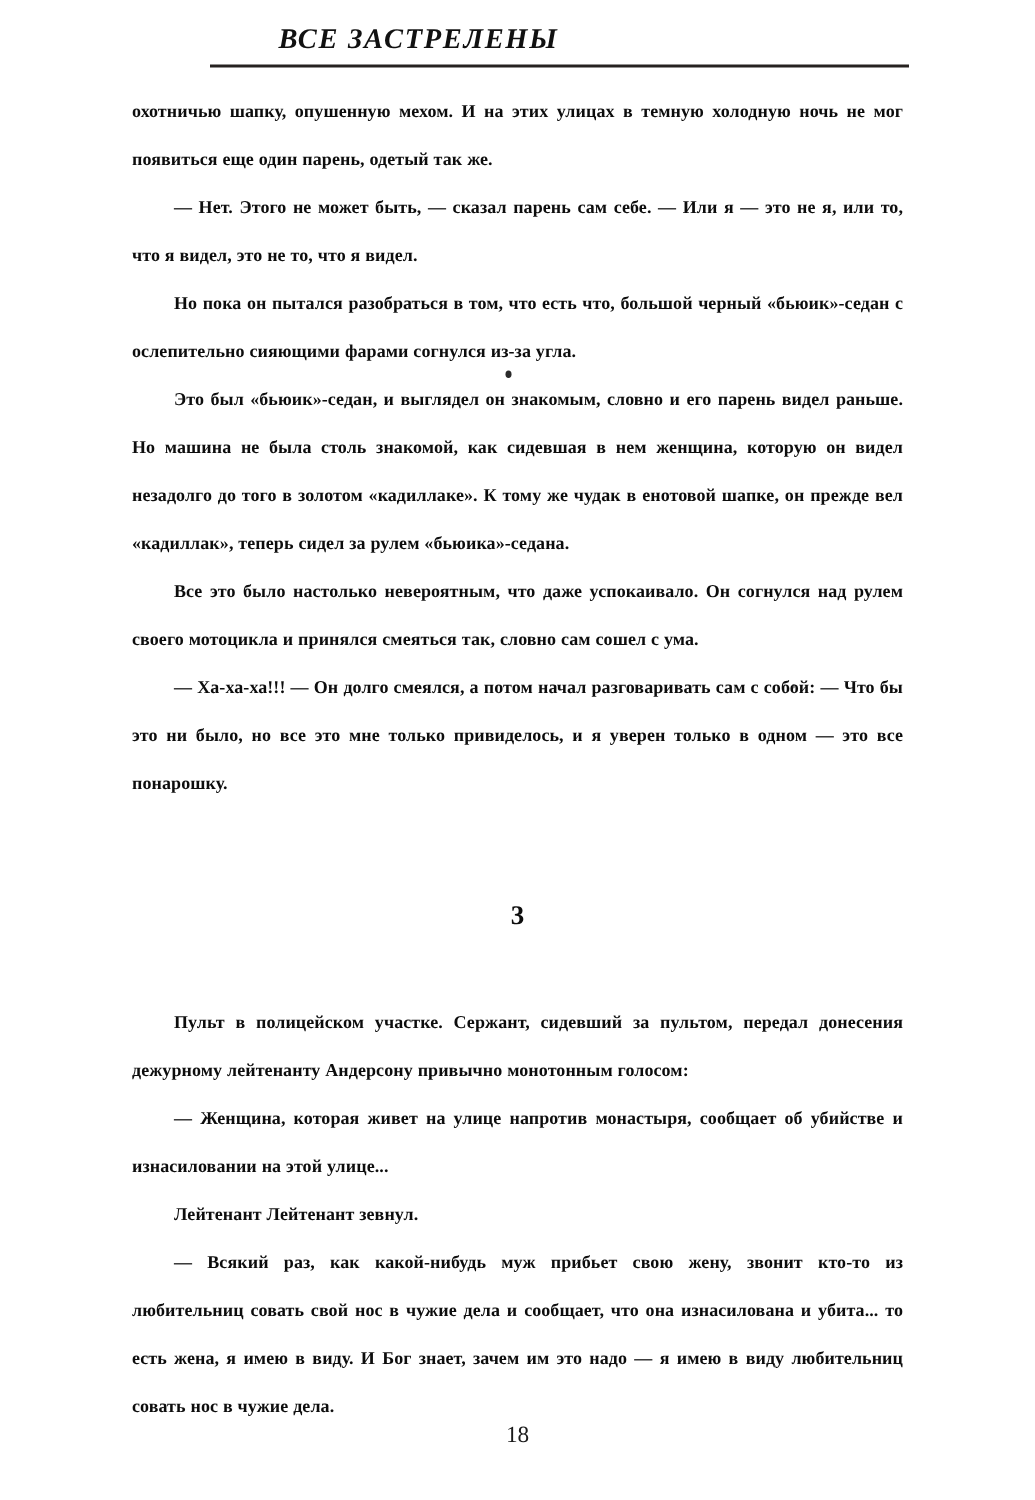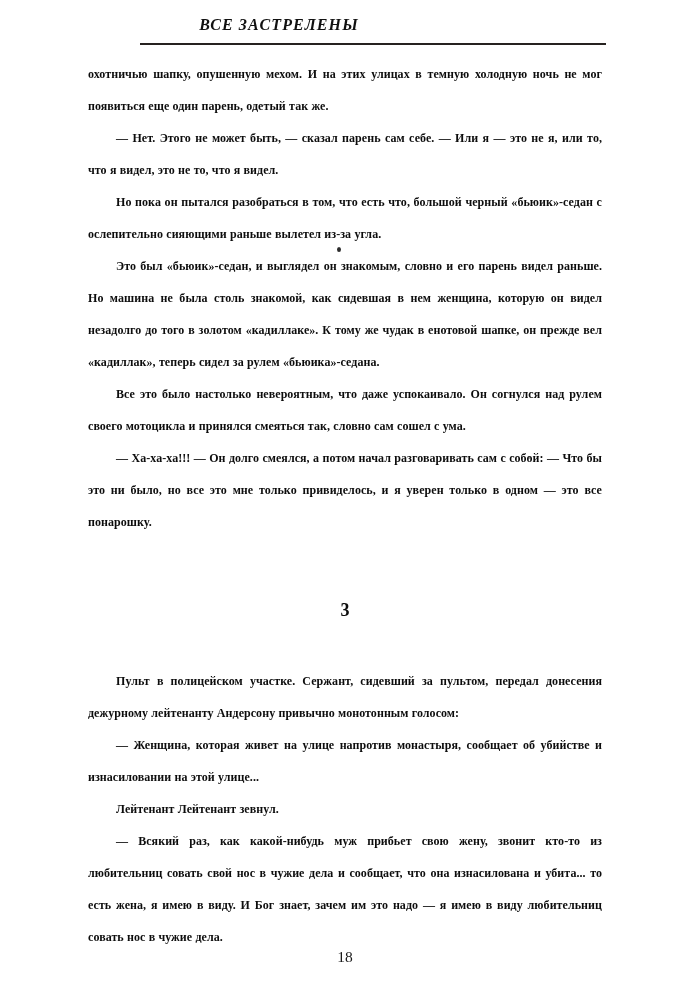--- a/index.html
+++ b/index.html
@@ -22,21 +22,21 @@
 
   
   .running-head {
     position: absolute;
     top: 16px;
     left: 0;
     width: 558px;
     text-align: center;
     font-style: italic;
     font-weight: 700;
-    font-size: 16px;
+    font-size: 19px;
     letter-spacing: 1.1px;
     color: #111111;
   }
 
   .head-rule {
     position: absolute;
     top: 43px;
     left: 140px;
     width: 466px;
     height: 2px;
@@ -123,21 +123,21 @@
 
   <div class="text-column">
 
     <div class="clipped">
       <div class="clip-mask"></div>
 
       <p class="para continuation">охотничью шапку, опушенную мехом. И на этих улицах в темную холодную ночь не мог появиться еще один парень, одетый так же.</p>
 
       <p class="para">— Нет. Этого не может быть, — сказал парень сам себе. — Или я — это не я, или то, что я видел, это не то, что я видел.</p>
 
-      <p class="para">Но пока он пытался разобраться в том, что есть что, большой черный «бьюик»-седан с ослепительно сияющими раньше вылетел из-за угла.</p>
+      <p class="para">Но пока он пытался разобраться в том, что есть что, большой черный «бьюик»-седан с ослепительно сияющими фарами согнулся из-за угла.</p>
 
       <p class="para">Это был «бьюик»-седан, и выглядел он знакомым, словно и его парень видел раньше. Но машина не была столь знакомой, как сидевшая в нем женщина, которую он видел незадолго до того в золотом «кадиллаке». К тому же чудак в енотовой шапке, он прежде вел «кадиллак», теперь сидел за рулем «бьюика»-седана.</p>
 
       <p class="para">Все это было настолько невероятным, что даже успокаивало. Он согнулся над рулем своего мотоцикла и принялся смеяться так, словно сам сошел с ума.</p>
 
       <p class="para">— Ха-ха-ха!!! — Он долго смеялся, а потом начал разговаривать сам с собой: — Что бы это ни было, но все это мне только привиделось, и я уверен только в одном — это все понарошку.</p>
     </div>
 
     <p class="section-number">3</p>
 

